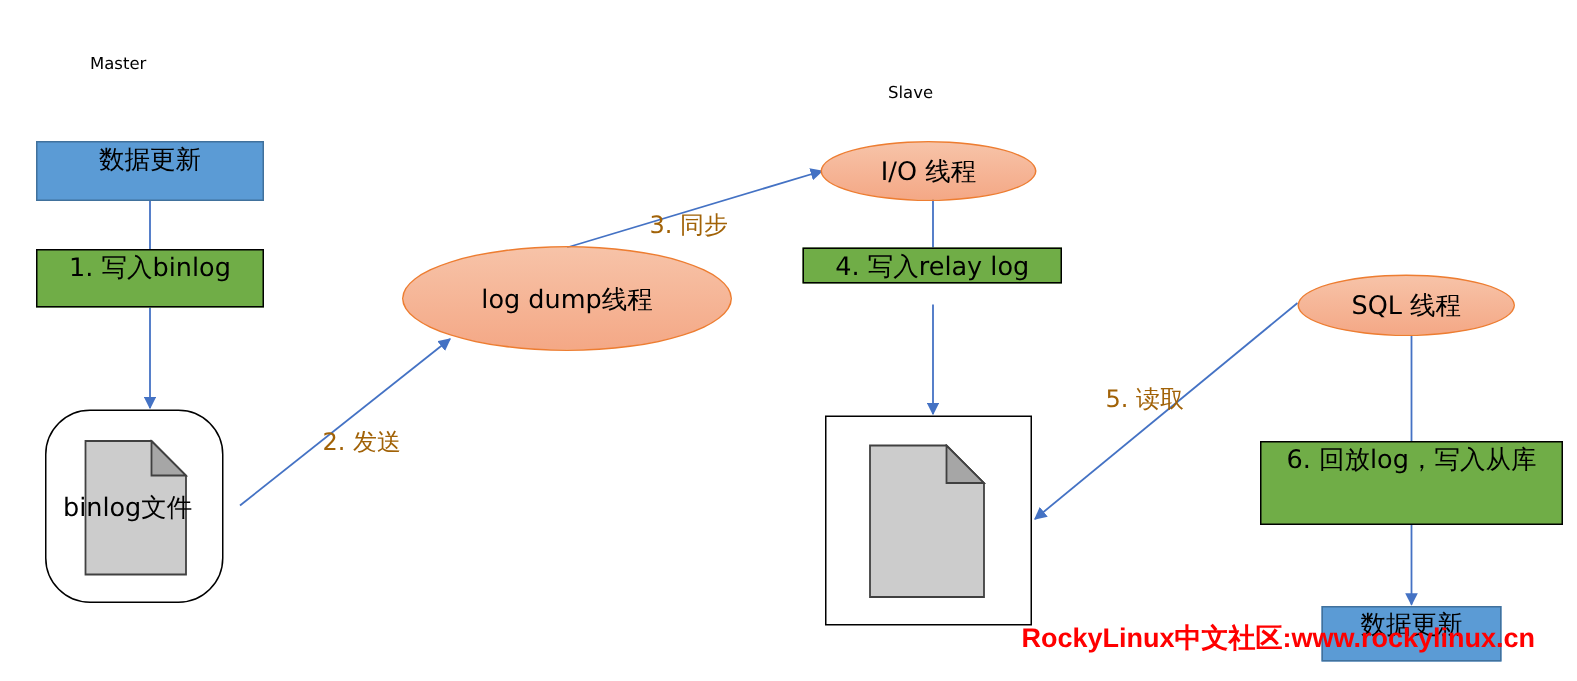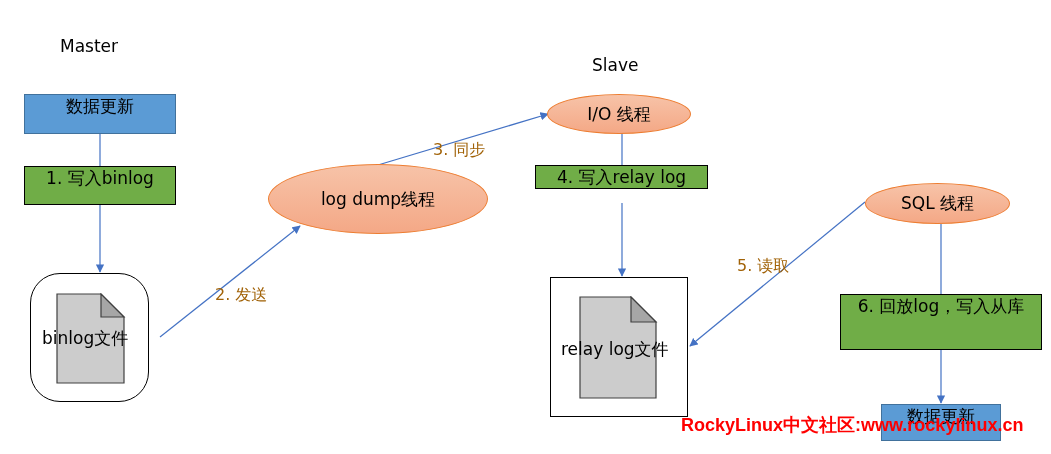--- a/index.html
+++ b/index.html
@@ -1,19 +1,19 @@
 <!DOCTYPE html>
 <html><head>
   <meta charset="utf-8">
   <style>
     html, body { margin:0; padding:0; background:#ffffff; }
     body { width:1051px; height:454px; position:relative; overflow:hidden;
            font-family:"DejaVu Sans","Liberation Sans",sans-serif; }
     .abs { position:absolute; }
-    .heading { font-size:17px; color:#000; }
+    .heading { font-size:11px; color:#000; }
     .box { position:absolute; box-sizing:border-box; display:flex; align-items:flex-start; justify-content:center;
            color:#000000; font-size:17px; white-space:nowrap; }
     .blue { background:#5b9bd5; border:1px solid #41719c; }
     .green { background:#70ad47; border:1px solid #000000; }
     .ellipse { position:absolute; box-sizing:border-box; border-radius:50%; display:flex; align-items:center; justify-content:center;
                background:linear-gradient(#f7c3a8,#f4a886); border:1.5px solid #ed7d31; color:#000; font-size:17px; white-space:nowrap; }
     .frame { position:absolute; box-sizing:border-box; border:1.5px solid #000; background:#fff; }
     .file-label { position:absolute; font-size:17px; color:#000; white-space:nowrap; }
     .edge-label { position:absolute; font-size:16px; color:#a16207; white-space:nowrap; }
     .watermark { position:absolute; color:#ff0000; font-weight:bold; font-size:18px; white-space:nowrap;
@@ -66,21 +66,20 @@
   <span>I/O 线程</span>
 </div>
 <div class="box green" style="left:535px;top:165px;width:173px;height:24px;">
   <span>4. 写入relay log</span>
 </div>
 <div class="frame" style="left:550px;top:277px;width:138px;height:140px;">
   <svg class="abs" style="left:28px;top:18px;" width="80" height="104">
     <path d="M1,1 L52,1 L77,26 L77,102 L1,102 Z" fill="#cccccc" stroke="#404040" stroke-width="1.2"></path>
     <path d="M52,1 L52,26 L77,26 Z" fill="#a6a6a6" stroke="#404040" stroke-width="1.2"></path>
   </svg>
-  <div class="file-label" style="left:10px;top:60px;">relay log文件</div>
 </div>
 <div class="edge-label" style="left:737px;top:256px;">5. 读取</div>
 <div class="ellipse" style="left:865px;top:183px;width:145px;height:41px;">
   <span>SQL 线程</span>
 </div>
 <div class="box green" style="left:840px;top:294px;width:202px;height:56px;">
   <span>6. 回放log，写入从库</span>
 </div>
 <div class="box blue" style="left:881px;top:404px;width:120px;height:37px;">
   <span>数据更新</span>

